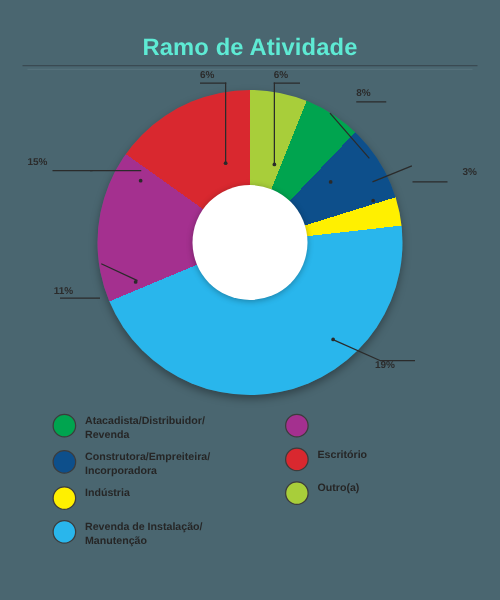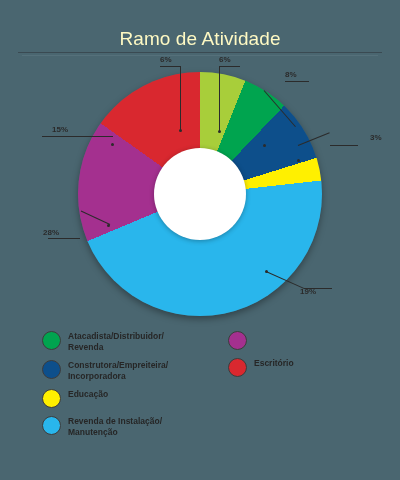--- a/index.html
+++ b/index.html
@@ -10,22 +10,22 @@
     overflow: hidden;
   }
   #root { position: relative; width: 400px; height: 480px; }
 
   
   .title {
     position: absolute;
     top: 28px; left: 0; width: 400px;
     text-align: center;
     font-size: 19px;
-    font-weight: 400;
-    color: #fef9c3;
+    font-weight: 700;
+    color: #5eead4;
     letter-spacing: .1px;
   }
   .title-rule {
     position: absolute;
     top: 52px; left: 18px; width: 364px; height: 0;
     border-top: 1px solid #3a4a52;
   }
   .title-rule.second {
     top: 55px; left: 22px; width: 356px;
     border-top: 1px solid #55707a;
@@ -138,55 +138,59 @@
     <div class="pct" style="left:370px; top:133px;">3%</div>
 
     <div class="dot" style="left:265px; top:270px;"></div>
     <div class="leader h" style="left:266px; top:271px; width:42px; transform:rotate(24deg); transform-origin:left center;"></div>
     <div class="leader h" style="left:304px; top:288px; width:28px;"></div>
     <div class="pct" style="left:300px; top:287px;">19%</div>
 
     <div class="dot" style="left:107px; top:224px;"></div>
     <div class="leader h" style="left:78px;  top:224px; width:32px; transform:rotate(25deg); transform-origin:right center;"></div>
     <div class="leader h" style="left:48px;  top:238px; width:32px;"></div>
-    <div class="pct" style="left:43px;  top:228px;">28%</div>
+    <div class="pct" style="left:43px;  top:228px;">11%</div>
 
     <div class="dot" style="left:111px; top:143px;"></div>
     <div class="leader h" style="left:72px;  top:136px; width:41px;"></div>
     <div class="leader h" style="left:42px;  top:136px; width:32px;"></div>
-    <div class="pct" style="left:52px;  top:125px;">15%</div>
+    <div class="pct" style="left:22px;  top:125px;">15%</div>
 
   </div>
 
   <div class="legend">
     <div class="legend-col left" id="legend-left">
         <div class="legend-item">
           <span class="swatch" style="background: rgb(0, 164, 79);"></span>
           <span class="legend-label">Atacadista/Distribuidor/
 Revenda</span>
         </div>
         <div class="legend-item">
           <span class="swatch" style="background: rgb(13, 79, 139);"></span>
           <span class="legend-label">Construtora/Empreiteira/
 Incorporadora</span>
         </div>
         <div class="legend-item">
           <span class="swatch" style="background: rgb(255, 240, 0);"></span>
-          <span class="legend-label">Educação</span>
+          <span class="legend-label">Indústria</span>
         </div>
         <div class="legend-item">
           <span class="swatch" style="background: rgb(41, 182, 236);"></span>
           <span class="legend-label">Revenda de Instalação/
 Manutenção</span>
         </div>
       </div>
     <div class="legend-col right" id="legend-right">
         <div class="legend-item">
           <span class="swatch" style="background: rgb(164, 48, 143);"></span>
         </div>
         <div class="legend-item">
           <span class="swatch" style="background: rgb(217, 40, 47);"></span>
           <span class="legend-label">Escritório</span>
         </div>
+        <div class="legend-item">
+          <span class="swatch" style="background: rgb(168, 206, 58);"></span>
+          <span class="legend-label">Outro(a)</span>
+        </div>
       </div>
   </div>
 
 </div>
 
 </body></html>

